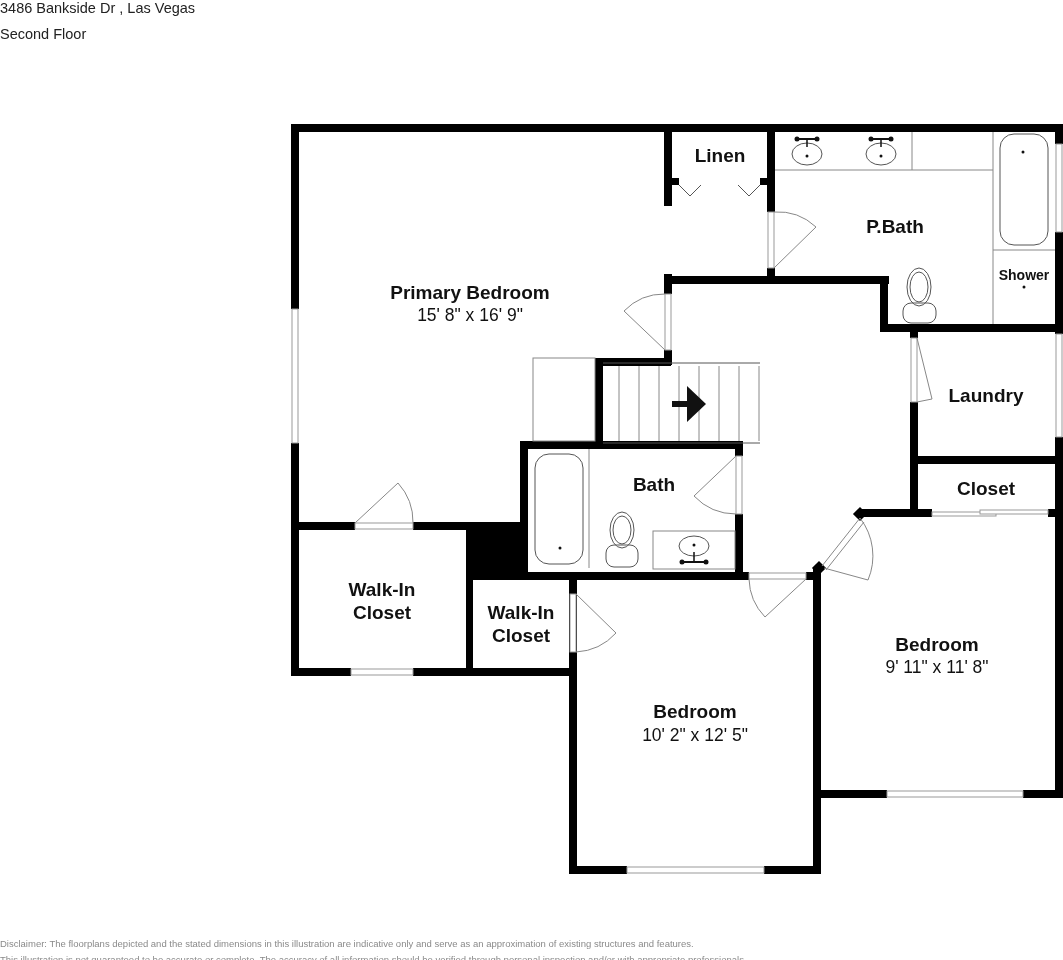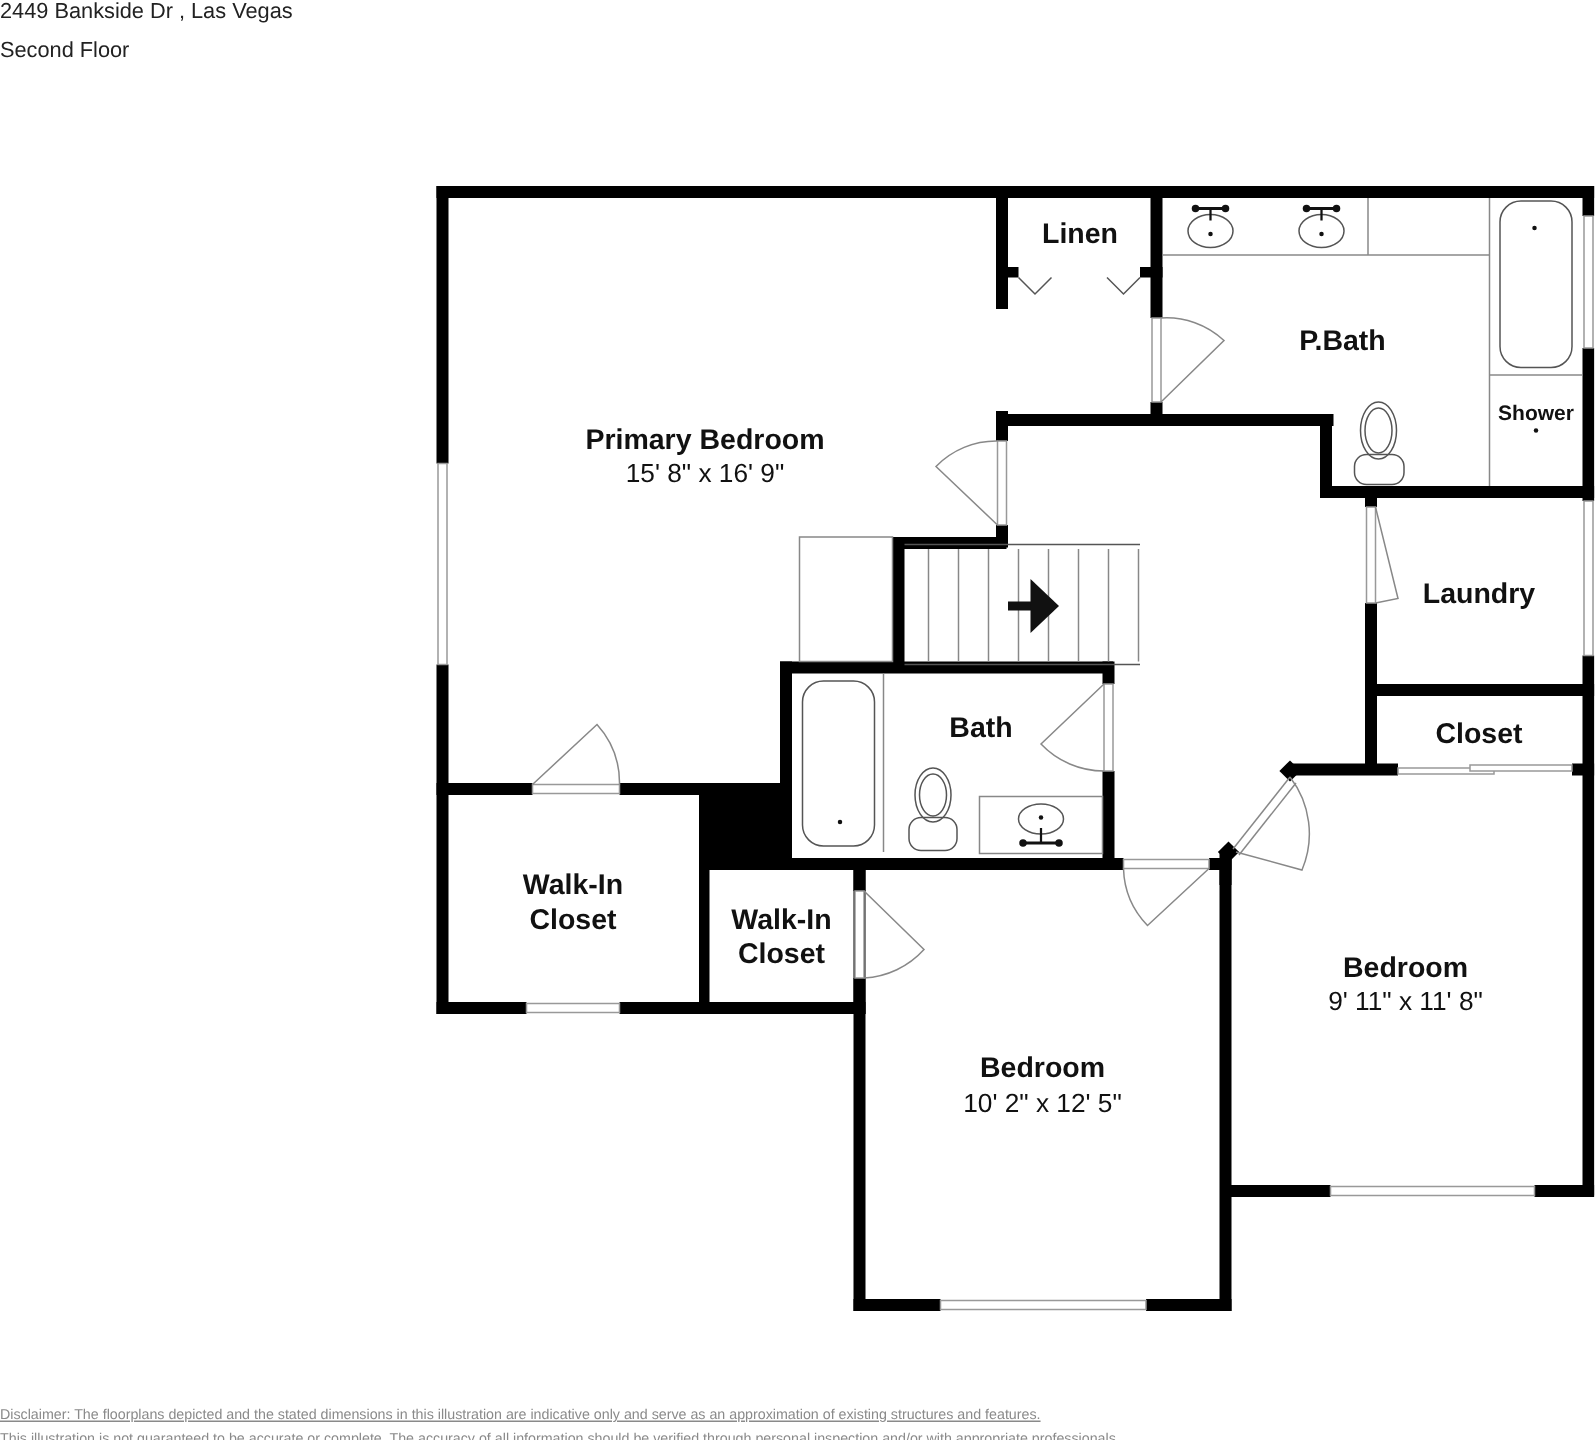--- a/index.html
+++ b/index.html
@@ -1,35 +1,35 @@
 <!DOCTYPE html>
 <html><head>
 <meta charset="utf-8">
 <style>
   html, body { margin: 0; padding: 0; background: #ffffff; }
   body { width: 1063px; height: 960px; position: relative; overflow: hidden; font-family: "Liberation Sans", sans-serif; color: #111; }
   .hdr { position: absolute; left: 0; font-size: 14.5px; color: #222; line-height: 16px; }
   #addr { top: 0px; }
   #floor { top: 26px; }
   .disc { position: absolute; left: 0; font-size: 9.5px; color: #8a8a8a; white-space: nowrap; line-height: 12px; }
-  #disc1 { top: 938px; text-decoration: underline; }
+  #disc1 { top: 938px; }
   #disc2 { top: 954px; }
   svg#plan { position: absolute; left: 0; top: 0; }
   .wall { fill: #000; }
   .thin { fill: none; stroke: #888; stroke-width: 1; }
   .thinb { fill: none; stroke: #555; stroke-width: 1; }
   .win { fill: #fff; stroke: #999; stroke-width: 1; }
   .lbl-b { font-family: "Liberation Sans", sans-serif; font-weight: bold; font-size: 19px; fill: #111; }
   .lbl-s { font-family: "Liberation Sans", sans-serif; font-weight: bold; font-size: 14px; fill: #111; }
   .dim { font-family: "Liberation Sans", sans-serif; font-size: 17.5px; fill: #111; }
 </style>
 </head>
 <body>
 
-<div class="hdr" id="addr">2449 Bankside Dr , Las Vegas</div>
+<div class="hdr" id="addr">3486 Bankside Dr , Las Vegas</div>
 <div class="hdr" id="floor">Second Floor</div>
 
 <svg id="plan" width="1063" height="960" viewBox="0 0 1063 960">
 
   <g>
 
     <rect class="wall" x="291" y="124" width="772" height="8"></rect>
 
     <rect class="wall" x="291" y="124" width="8" height="185"></rect>
     <rect class="wall" x="291" y="443" width="8" height="233"></rect>

